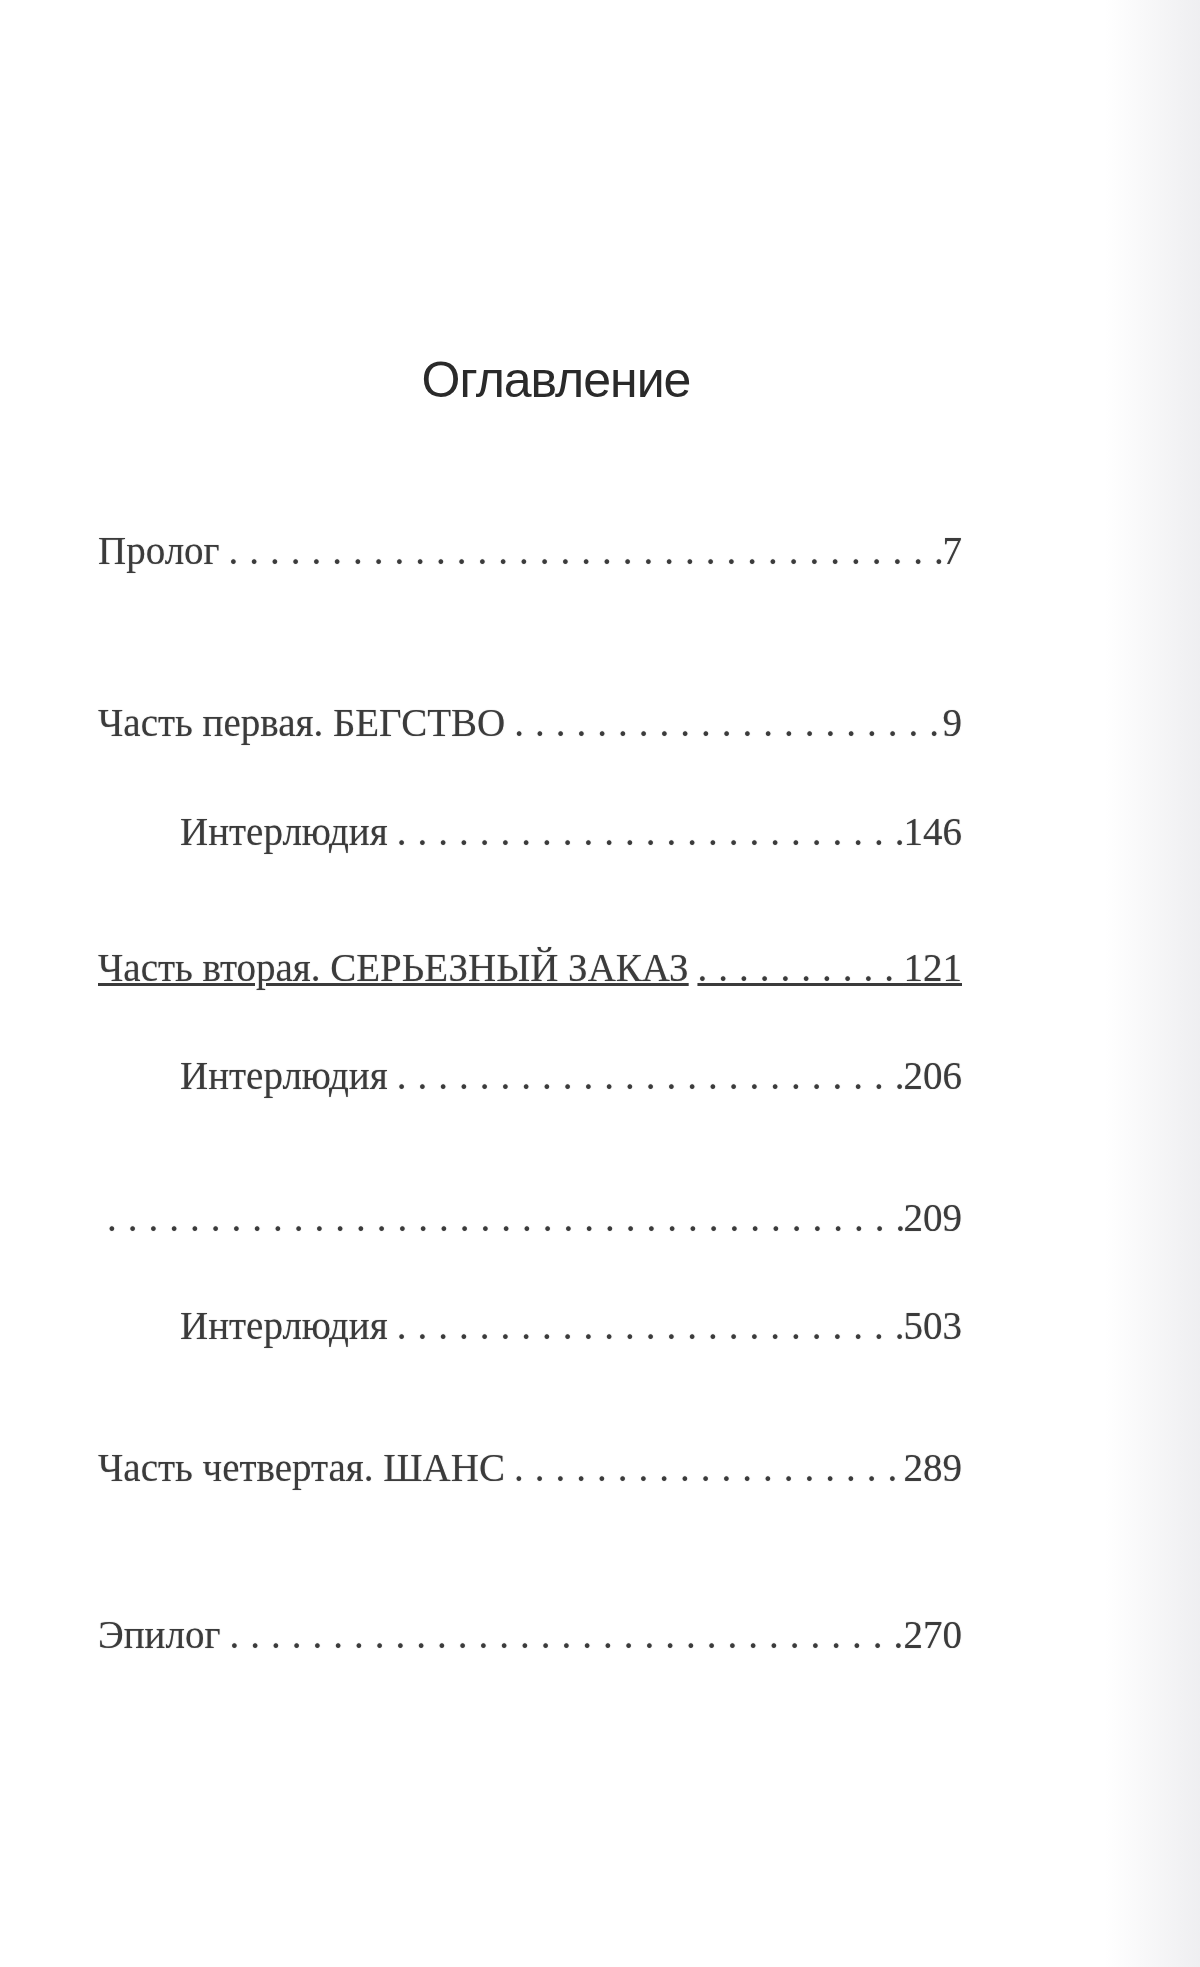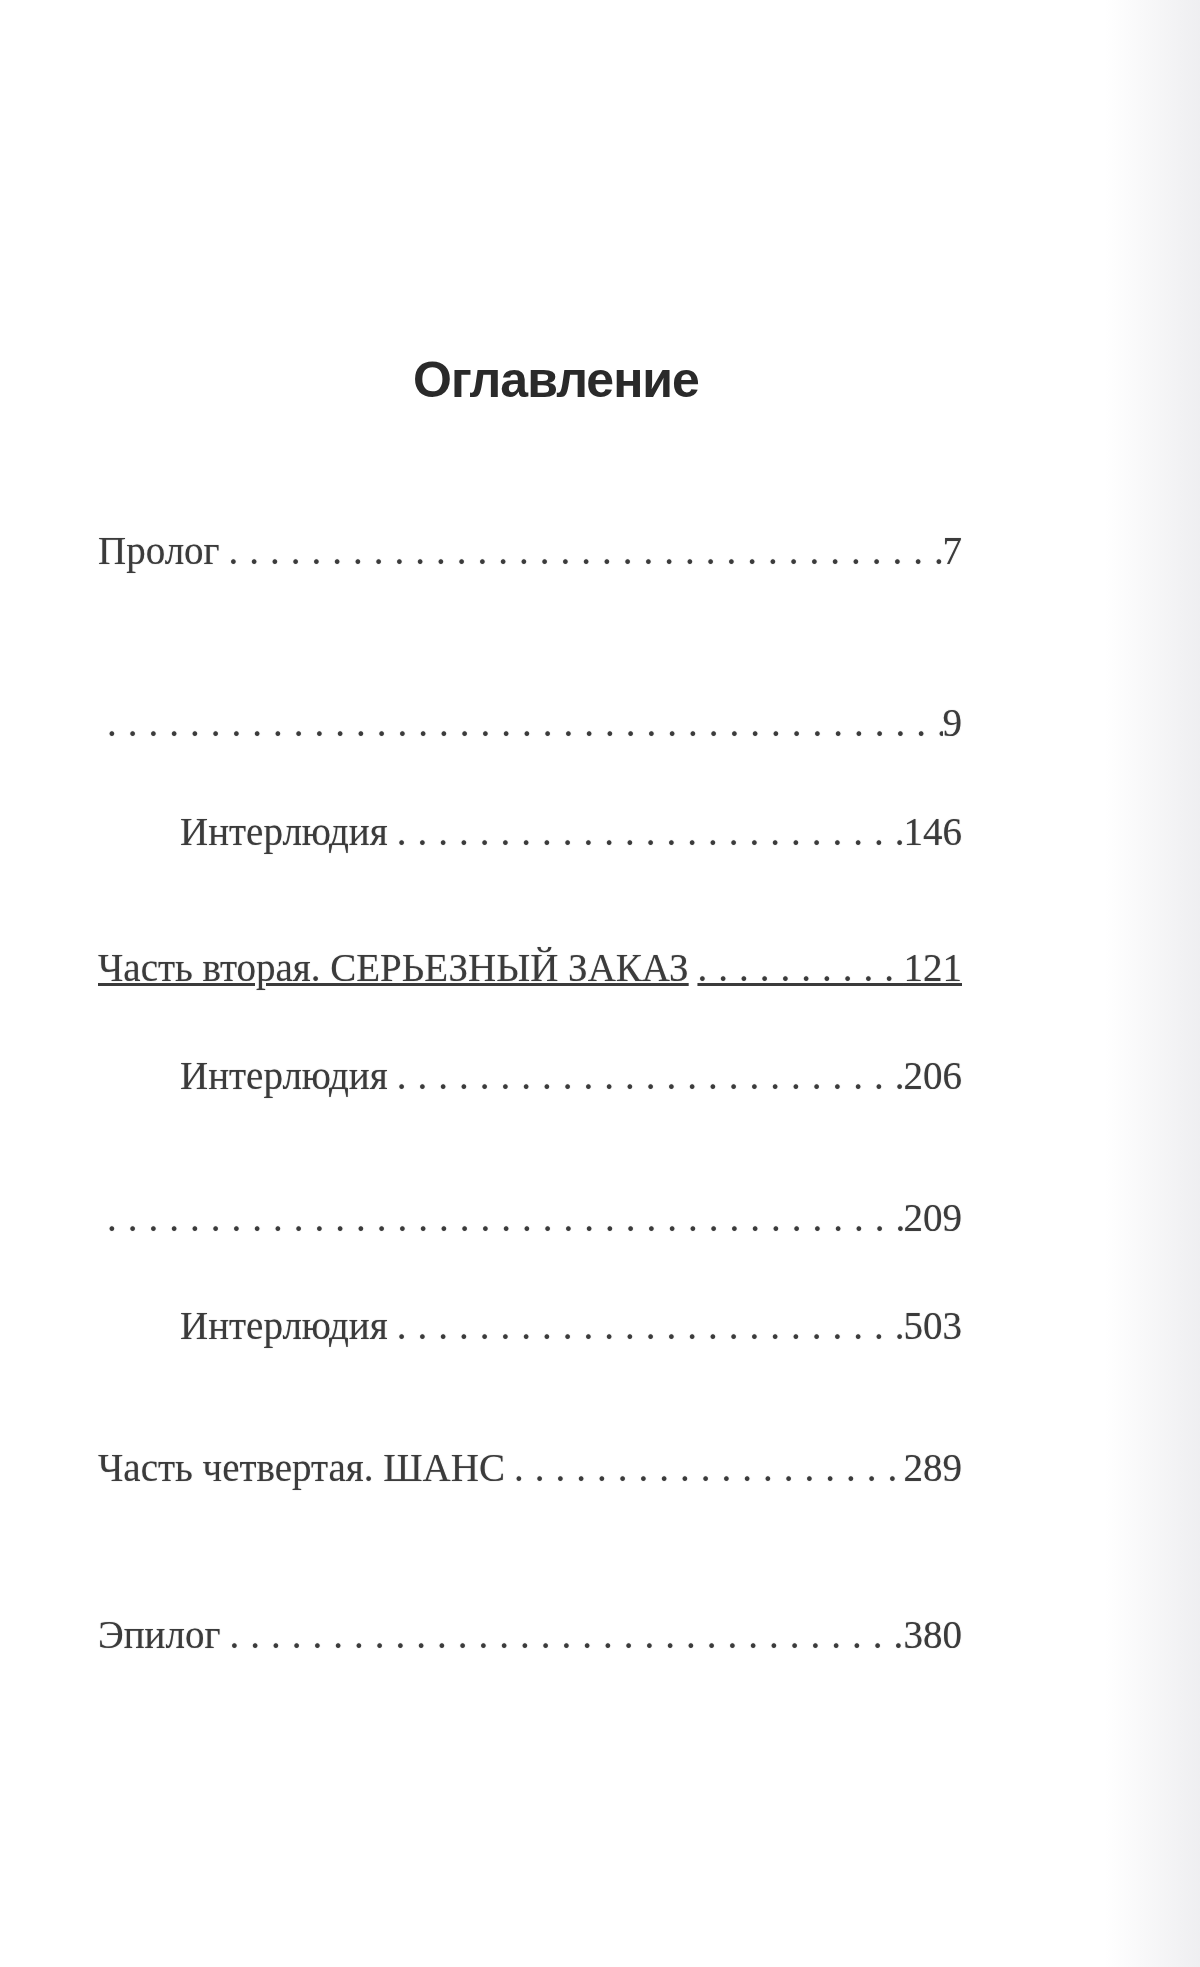--- a/index.html
+++ b/index.html
@@ -22,21 +22,21 @@
   }
   .page-title {
     position: absolute;
     left: 98px;
     top: 352px;
     width: 864px;
     line-height: 56px;
     text-align: center;
     transform: translateX(26px);
     font-family: "Liberation Sans", sans-serif;
-    font-weight: bold;
+    font-weight: normal;
     font-size: 50px;
     letter-spacing: -1px;
     color: #2a2a2a;
   }
   .toc-row {
     position: absolute;
     left: 98px;
     width: 864px;
     display: flex;
     align-items: center;
@@ -76,20 +76,21 @@
 
 <div class="page-title">Оглавление</div>
 
 <div class="toc-row r1">
   <span class="toc-label">Пролог</span>
     <span class="dot-leader">............................................................</span>
     <span class="toc-page">7</span>
 </div>
 
 <div class="toc-row r2">
+  <span class="toc-label">Часть первая. БЕГСТВО</span>
     <span class="dot-leader">............................................................</span>
     <span class="toc-page">9</span>
 </div>
 
 <div class="toc-row r3 indent">
   <span class="toc-label">Интерлюдия</span>
     <span class="dot-leader">............................................................</span>
     <span class="toc-page">146</span>
 </div>
 
@@ -118,16 +119,16 @@
 
 <div class="toc-row r8">
   <span class="toc-label">Часть четвертая. ШАНС</span>
     <span class="dot-leader">............................................................</span>
     <span class="toc-page">289</span>
 </div>
 
 <div class="toc-row r9">
   <span class="toc-label">Эпилог</span>
     <span class="dot-leader">............................................................</span>
-    <span class="toc-page">380</span>
+    <span class="toc-page">270</span>
 </div>
 
 <div class="page-edge"></div>
 
 </body></html>

